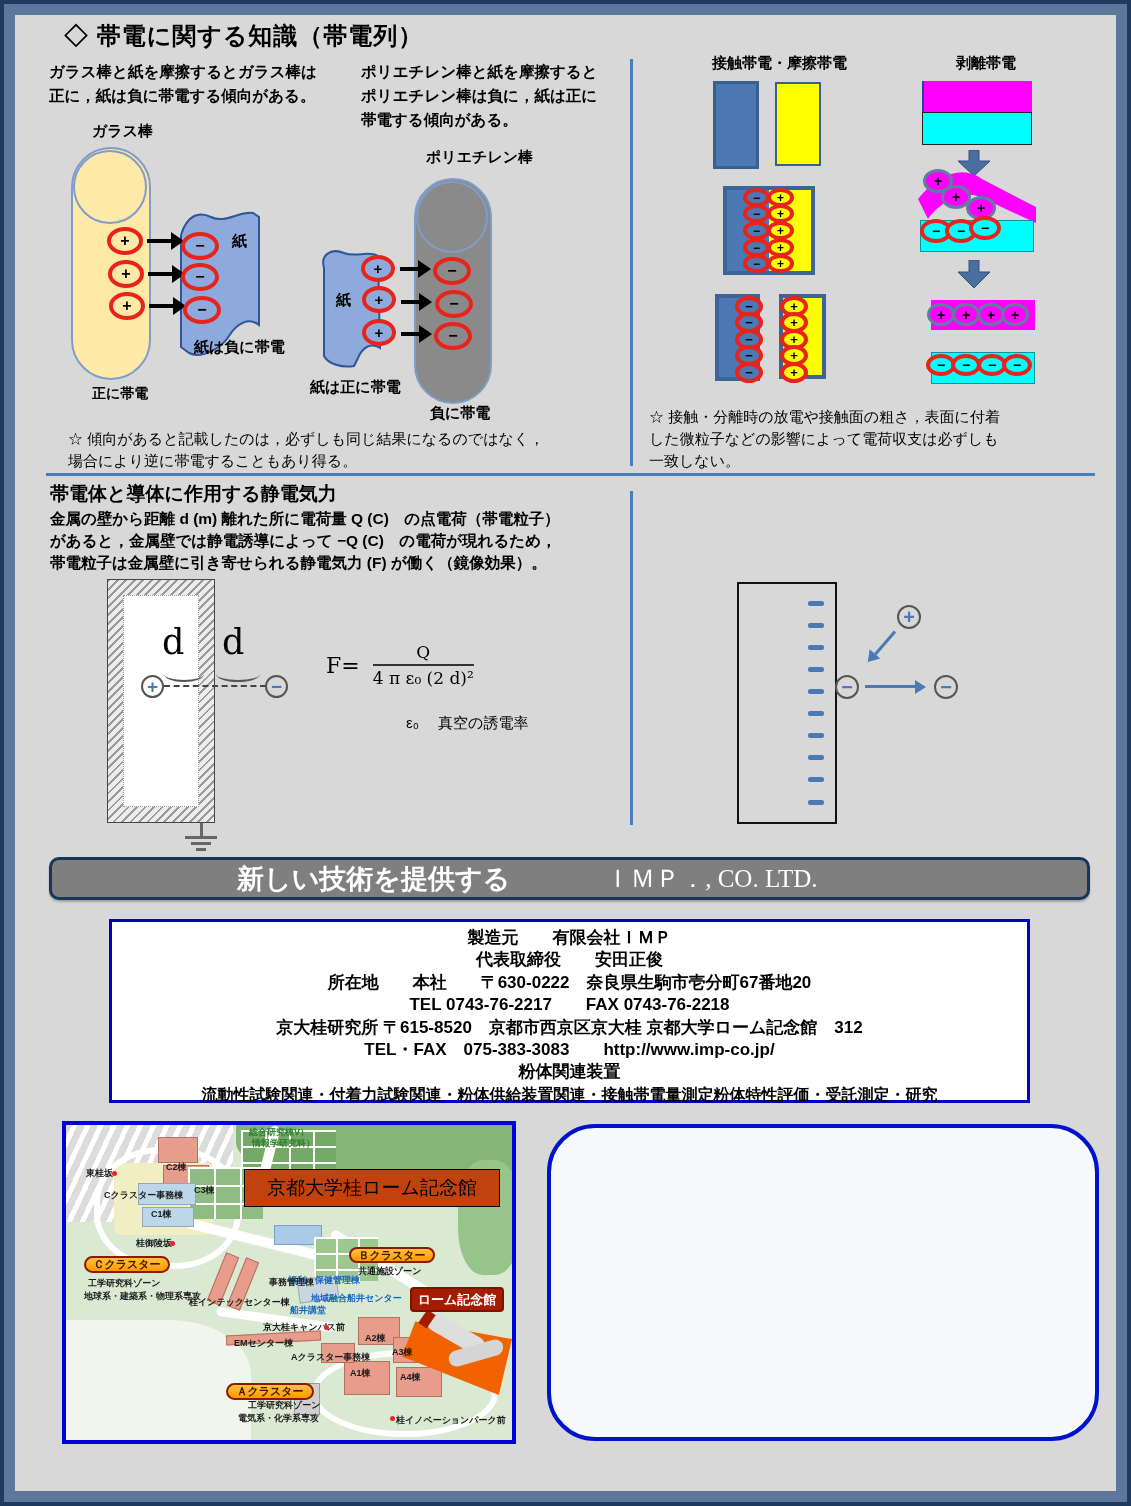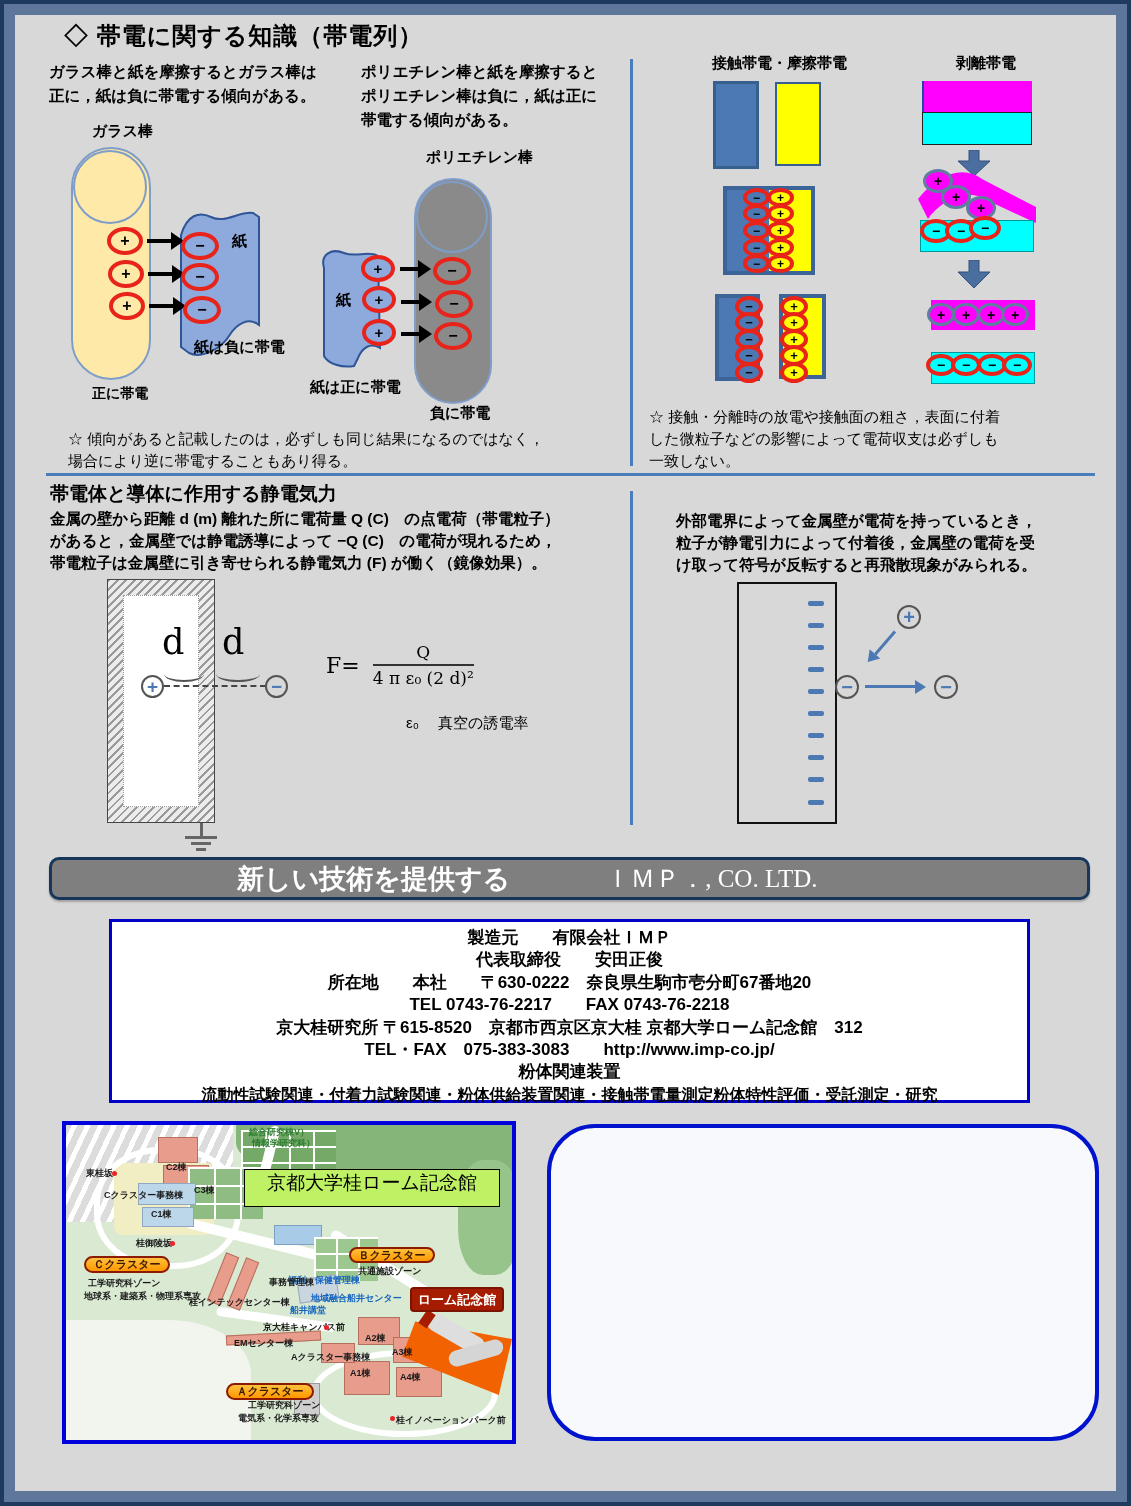--- a/index.html
+++ b/index.html
@@ -206,25 +206,20 @@
 
   <div class="abs ser" style="left:322px;top:638px;">
     <span style="font-size:22px;vertical-align:middle;">F=</span>
     <span class="frac" style="font-size:17px;margin-left:8px;">
       <span class="top">Q</span>
       <span class="bot">4 π ε₀ (2 d)²</span>
     </span>
   </div>
   <div class="abs" style="left:402px;top:710px;font-size:15px;">ε₀　 真空の誘電率</div>
 
-  <div class="abs b" style="left:672px;top:506px;width:440px;font-size:15.5px;line-height:22px;">
-    <div>外部電界によって金属壁が電荷を持っているとき，</div>
-    <div>粒子が静電引力によって付着後，金属壁の電荷を受</div>
-    <div>け取って符号が反転すると再飛散現象がみられる。</div>
-  </div>
   <div class="rect" style="left:733px;top:578px;width:100px;height:242px;border:2px solid #111;"></div>
   <div class="dash" style="left:804px;top:597px;"></div>
   <div class="dash" style="left:804px;top:619px;"></div>
   <div class="dash" style="left:804px;top:641px;"></div>
   <div class="dash" style="left:804px;top:663px;"></div>
   <div class="dash" style="left:804px;top:685px;"></div>
   <div class="dash" style="left:804px;top:707px;"></div>
   <div class="dash" style="left:804px;top:729px;"></div>
   <div class="dash" style="left:804px;top:751px;"></div>
   <div class="dash" style="left:804px;top:773px;"></div>
@@ -288,21 +283,21 @@
     <div class="bld" style="left:336px;top:190px;width:110px;height:80px;background:#F26200;clip-path:polygon(12% 8%,100% 30%,88% 100%,0 52%);"></div>
     <div class="bld" style="left:358px;top:200px;width:64px;height:18px;background:#DEDEDE;border-radius:10px;transform:rotate(30deg);"></div>
     <div class="bld" style="left:382px;top:220px;width:56px;height:16px;background:#D5D5D5;border-radius:9px;transform:rotate(-16deg);"></div>
     <div class="bld" style="left:356px;top:186px;width:10px;height:16px;background:#A61C00;transform:rotate(35deg);z-index:13;"></div>
 
     <div class="pin" style="left:46px;top:46px;"></div>
     <div class="pin" style="left:104px;top:116px;"></div>
     <div class="pin" style="left:258px;top:200px;"></div>
     <div class="pin" style="left:324px;top:291px;"></div>
 
-    <div class="rect" style="left:178px;top:44px;width:256px;height:38px;background:#bef264;border:1px solid #000;display:flex;justify-content:center;font-size:19px;z-index:15;">
+    <div class="rect" style="left:178px;top:44px;width:256px;height:38px;background:#c2410c;border:1px solid #000;display:flex;align-items:center;justify-content:center;font-size:19px;z-index:15;">
       <span>京都大学桂ローム記念館</span>
     </div>
     <div class="pill" style="left:18px;top:131px;width:86px;height:17px;">Ｃクラスター</div>
     <div class="pill" style="left:283px;top:122px;width:86px;height:16px;">Ｂクラスター</div>
     <div class="pill" style="left:160px;top:258px;width:88px;height:17px;">Ａクラスター</div>
     <div class="rect" style="left:344px;top:162px;width:94px;height:25px;background:#A61C00;border:2px solid #7A1400;border-radius:4px;color:#fff;font-weight:bold;font-size:13px;display:flex;align-items:center;justify-content:center;z-index:15;">ローム記念館</div>
 
     <span class="ml" style="left:20px;top:42px;">東桂坂</span>
     <span class="ml" style="left:100px;top:36px;">C2棟</span>
     <span class="ml" style="left:128px;top:59px;">C3棟</span>

